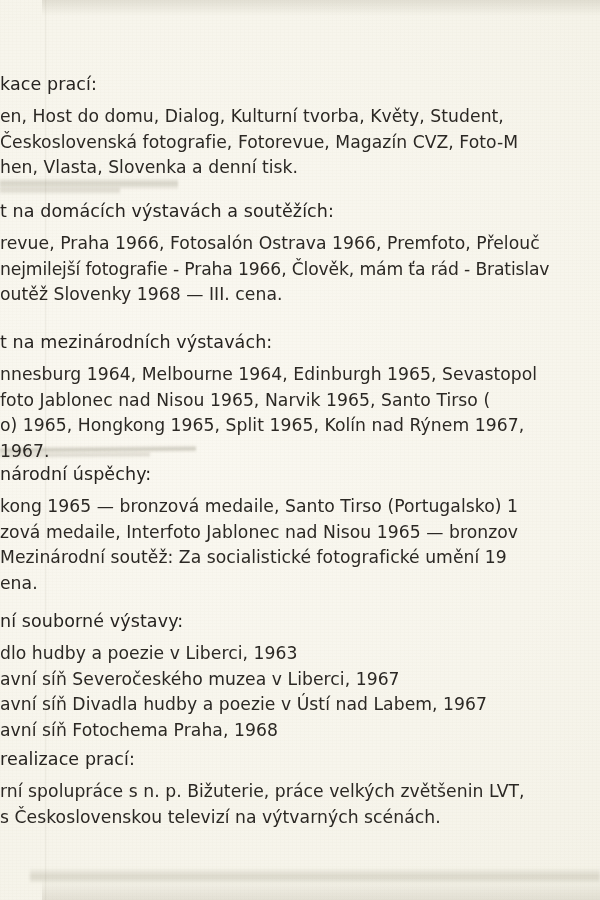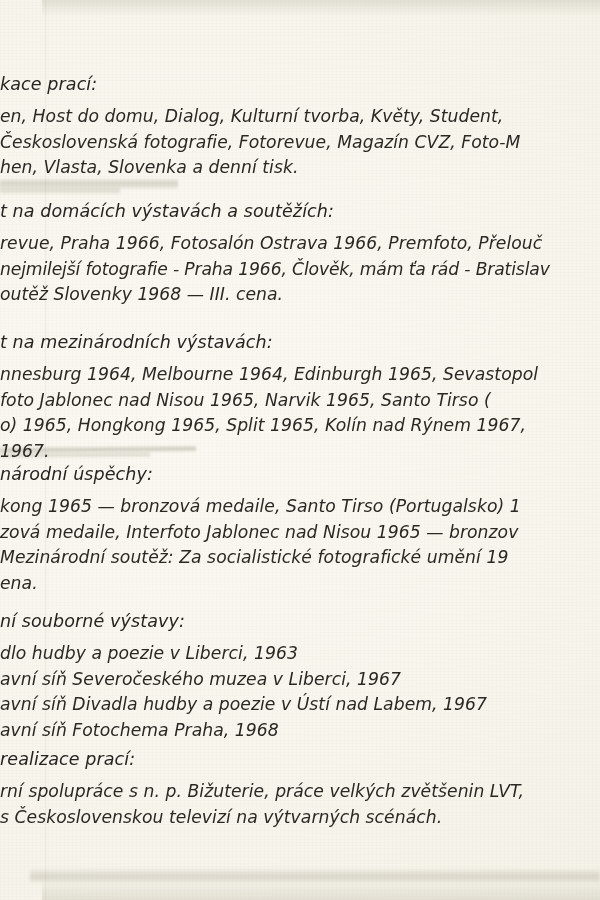--- a/index.html
+++ b/index.html
@@ -9,21 +9,20 @@
     background: #ffffff;
   }
 
   #page {
     position: relative;
     width: 600px;
     height: 900px;
     overflow: hidden;
     background: #f8f6ee;
     font-family: "DejaVu Sans", "Liberation Sans", sans-serif;
-    font-style: italic;
     -webkit-font-smoothing: antialiased;
   }
 
   
   .paper-base {
     position: absolute;
     inset: 0;
     background:
       radial-gradient(120% 80% at 30% 45%, #faf8f1 0%, #f7f5ec 55%, #f3f1e6 100%);
   }

